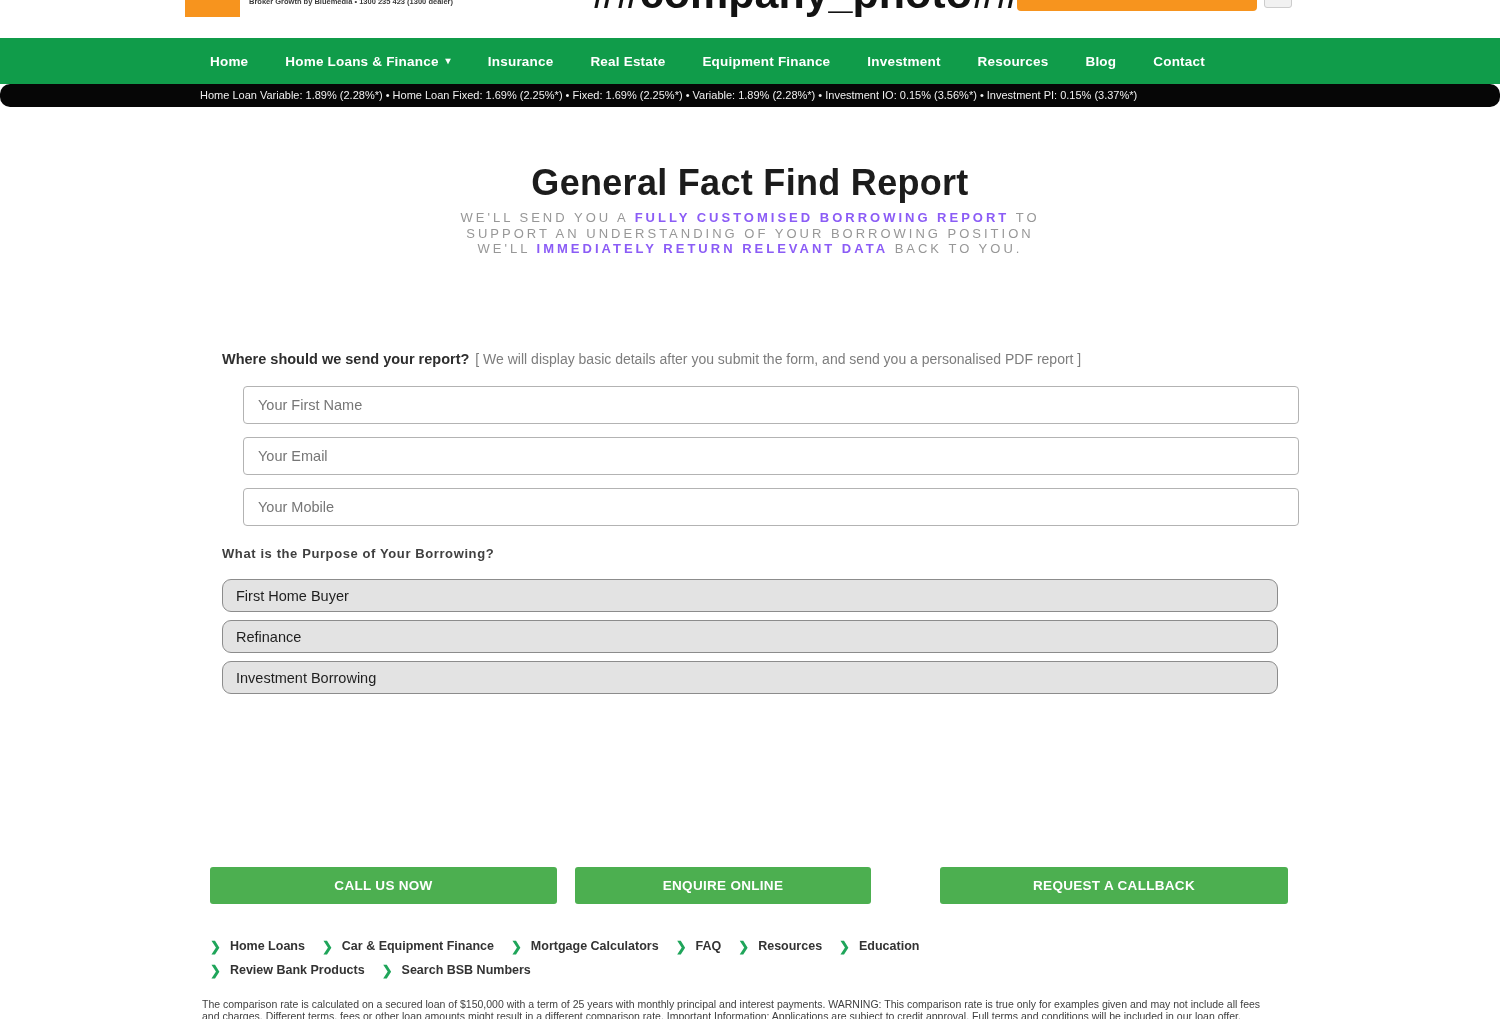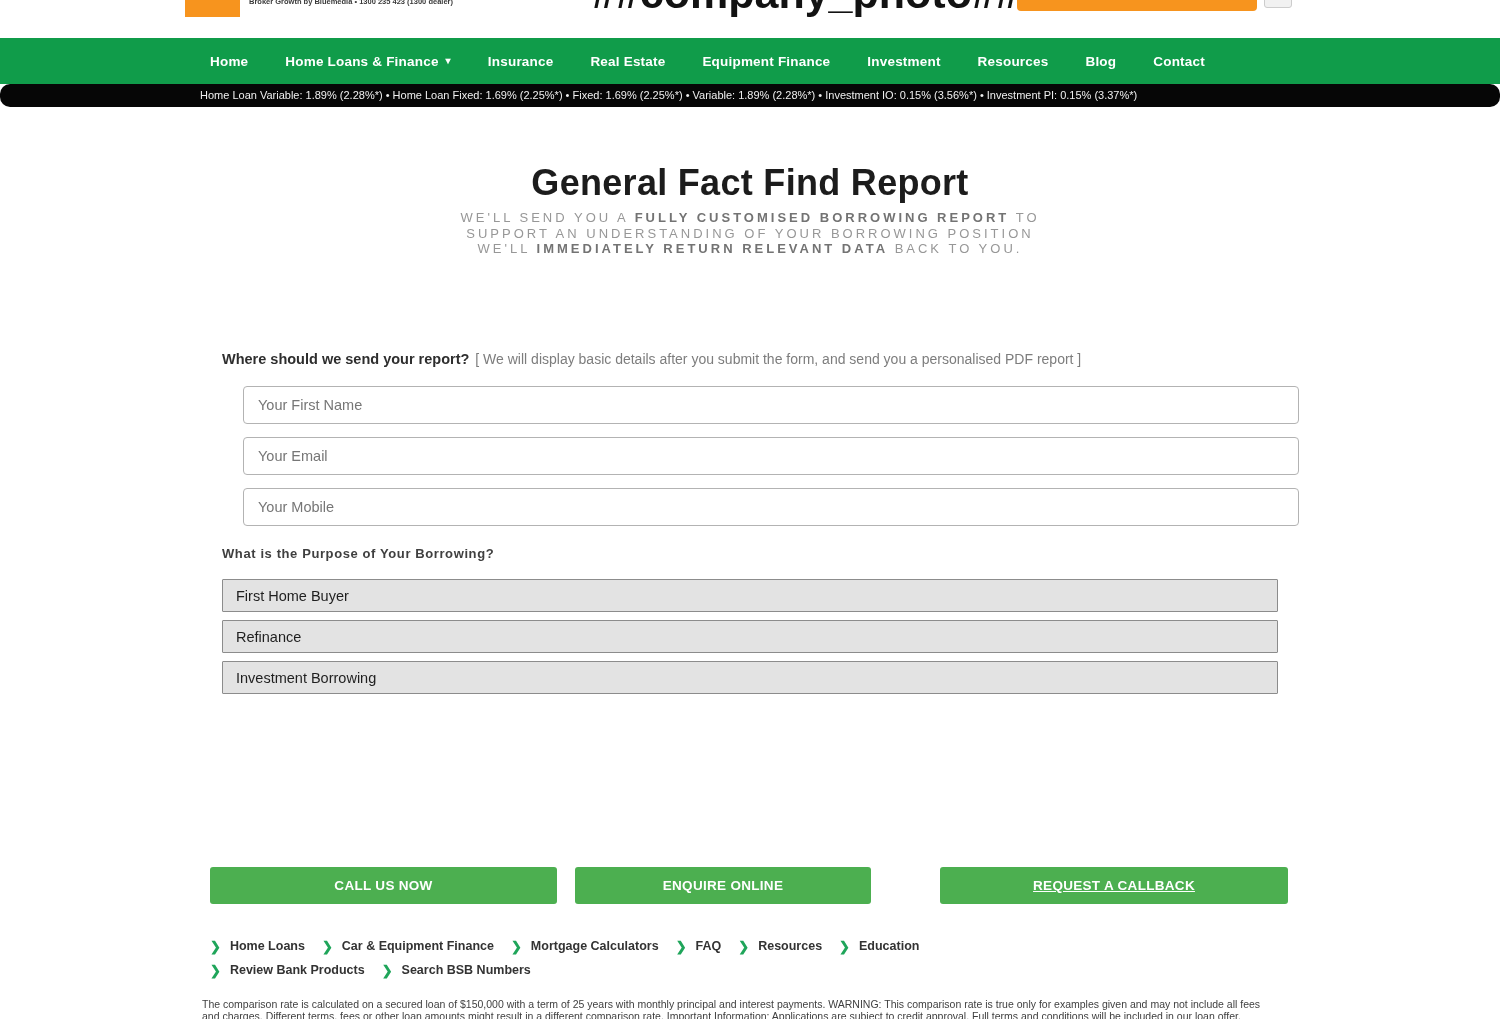--- a/index.html
+++ b/index.html
@@ -27,54 +27,54 @@
 
   
   .ticker {
     position:absolute; top:84px; left:0; width:100%; height:23px; background:#060606;
     color:#efefef; font-size:11px; line-height:23px; padding-left:200px; white-space:nowrap;border-radius:10px;
   }
 
   
   .hero-title { position:absolute; top:162px; left:0; width:100%; text-align:center; font-size:36px; font-weight:700; color:#1c1c1c; letter-spacing:0.3px; }
   .hero-sub { position:absolute; top:210px; left:0; width:100%; text-align:center; font-size:13px; letter-spacing:3px; color:#979797; line-height:15.5px; }
-  .hero-sub b { color:#737373; font-weight:700; }
+  .hero-sub b { color:#8b5cf6; font-weight:700; }
 
   
   .send-label { position:absolute; left:222px; top:351px; font-size:14.5px; color:#333; white-space:nowrap; }
   .send-label .bold { font-weight:700; color:#2e2e2e; }
   .send-label .note { font-weight:400; color:#7d7d7d; font-size:14px; margin-left:6px; }
 
   .text-input {
     position:absolute; left:222px; width:1056px; height:38px;
     border:1px solid #b3b3b3; border-radius:4px; background:#fff;
     font-family:"Liberation Sans", sans-serif; font-size:14.5px; color:#333; padding:0 14px; outline:none;margin-left:21px;
   }
   .text-input::placeholder { color:#767676; opacity:1; }
   .ti-1 { top:386px; } .ti-2 { top:437px; } .ti-3 { top:488px; }
 
   .purpose-label { position:absolute; left:222px; top:546px; font-size:13px; font-weight:700; color:#3f3f3f; letter-spacing:0.6px; }
 
   .option-bar {
     position:absolute; left:222px; width:1056px; height:33px;
-    background:#e3e3e3; border:1px solid #8c8c8c; border-radius:1px;
+    background:#e3e3e3; border:1px solid #8c8c8c; border-radius:9px;
     display:flex; align-items:center; padding-left:13px;
     font-size:14.5px; color:#1f1f1f; cursor:pointer;
   }
   .ob-1 { top:579px; } .ob-2 { top:620px; } .ob-3 { top:661px; }
 
   
   .cta-btn {
     position:absolute; top:867px; height:37px; background:#4caf50; border:none; border-radius:3px;
     color:#ffffff; font-family:"Liberation Sans", sans-serif; font-weight:700; font-size:13.5px; letter-spacing:0.3px;
     display:flex; align-items:center; justify-content:center; cursor:pointer;
   }
   .cb-1 { left:210px; width:347px; }
   .cb-2 { left:575px; width:296px; }
-  .cb-3 { left:940px; width:348px;text-decoration:underline; }
+  .cb-3 { left:940px; width:348px; }
 
   
   .flink-row { position:absolute; left:210px; display:flex; gap:17px; align-items:center; height:22px; }
   .fr-1 { top:935px; } .fr-2 { top:959px; }
   .flink { display:flex; align-items:center; gap:9px; font-weight:700; font-size:12.5px; color:#333; white-space:nowrap; cursor:pointer; }
   .chev { color:#1fa55a; font-weight:700; font-size:13px; }
 
   
   .disclaimer { position:absolute; left:202px; top:998px; font-size:10.5px; color:#3f3f3f; line-height:12px; white-space:nowrap; }
 </style>

